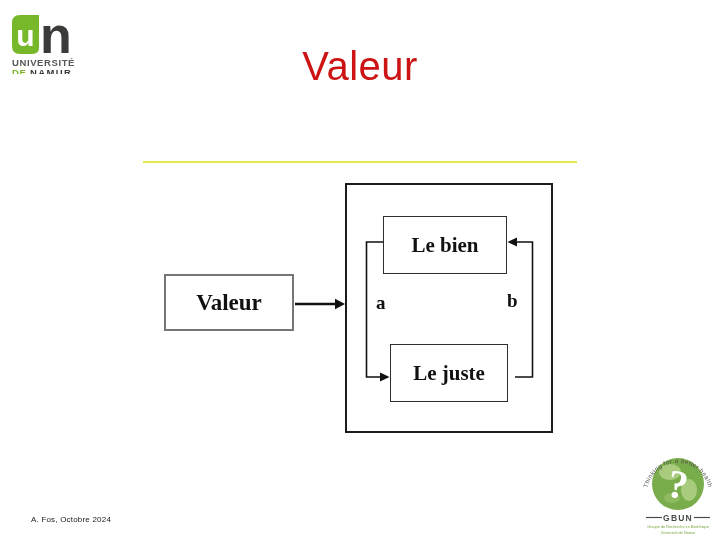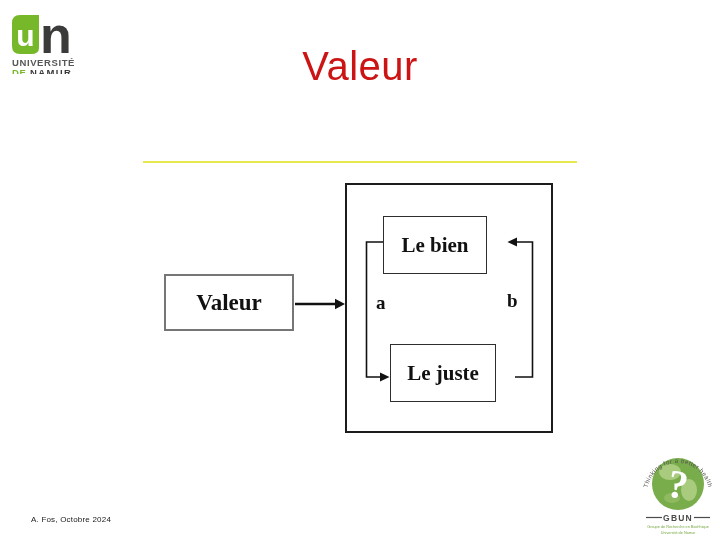--- a/index.html
+++ b/index.html
@@ -19,22 +19,22 @@
     background:#E7E84C;
   }
   
   .box{
     position:absolute;display:flex;align-items:center;justify-content:center;
     background:#ffffff;font-family:"Liberation Serif",serif;font-weight:bold;
     color:#111;box-sizing:border-box;
   }
   .box-outer{left:345px;top:183px;width:208px;height:250px;border:2px solid #1c1c1c;background:transparent;}
   .box-valeur{left:164px;top:274px;width:130px;height:57px;border:2px solid #767676;font-size:23px;}
-  .box-bien{left:383px;top:216px;width:104px;height:58px;border:1.5px solid #2e2e2e;font-size:21px;}
-  .box-juste{left:390px;top:344px;width:106px;height:58px;border:1.5px solid #2e2e2e;font-size:21px;}
+  .box-bien{left:383px;top:216px;width:124px;height:58px;border:1.5px solid #2e2e2e;font-size:21px;}
+  .box-juste{left:390px;top:344px;width:118px;height:58px;border:1.5px solid #2e2e2e;font-size:21px;}
   .edge-label{
     position:absolute;font-family:"Liberation Serif",serif;font-weight:bold;
     font-size:19px;color:#111;
   }
   .edge-a{left:376px;top:292px;}
   .edge-b{left:507px;top:290px;}
   .connectors{position:absolute;left:0;top:0;width:720px;height:540px;pointer-events:none;}
   
   .footer{
     position:absolute;left:31px;top:515px;font-size:8px;color:#1a1a1a;

